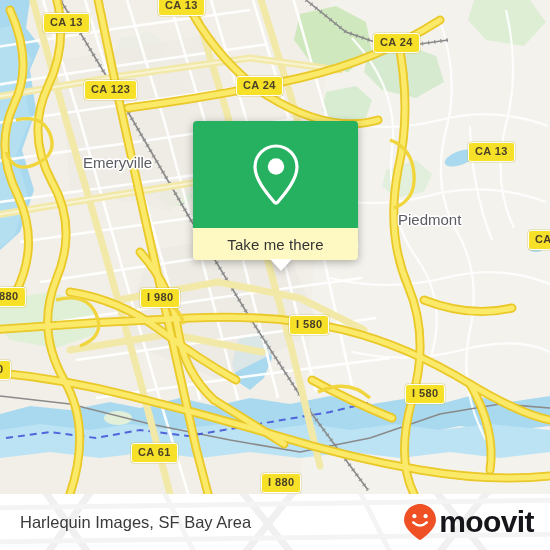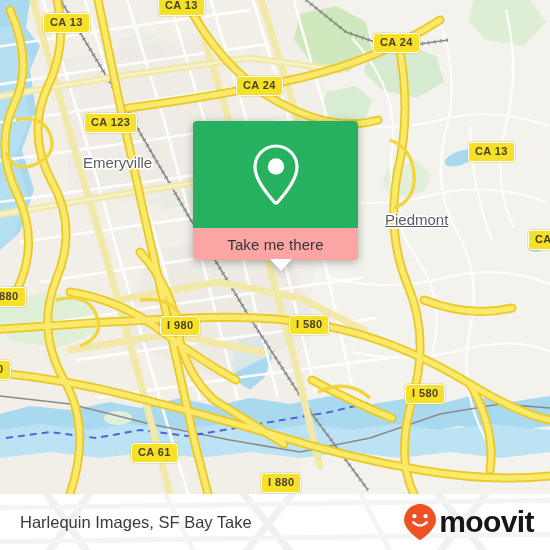--- a/index.html
+++ b/index.html
@@ -95,21 +95,21 @@
   #callout-green {
     height: 107px;
     background: #26b160;
     border-radius: 4px 4px 0 0;
     display: flex;
     align-items: center;
     justify-content: center;
   }
   #callout-white {
     height: 32px;
-    background: #fca5a5;
+    background: #fef9c3;
     border-radius: 0 0 4px 4px;
     display: flex;
     align-items: center;
     justify-content: center;
   }
   #callout-label {
     font-size: 15px;
     color: #343434;
     font-family: "Liberation Sans", sans-serif;
     letter-spacing: .1px;
@@ -326,31 +326,31 @@
           <path d="M56,300 q30,-8 40,14 q10,22 -16,32"></path>
           <path d="M140,300 q36,-4 44,24"></path>
           <path d="M390,140 q22,8 24,34 q2,26 -20,34"></path>
           <path d="M318,392 q30,-14 52,6"></path>
         </g>
 
       </g>
     </svg>
 
     <div class="place-label place-city" style="left:55px;  top:154px;">Emeryville</div>
-    <div class="place-label place-city" style="left:357px; top:211px;text-decoration:underline;">Piedmont</div>
+    <div class="place-label place-city" style="left:370px; top:211px;">Piedmont</div>
 
     <div class="shield" style="left:43px;  top:13px;">CA 13</div>
     <div class="shield" style="left:158px; top:-4px;">CA 13</div>
-    <div class="shield" style="left:84px;  top:80px;margin-top:33px;">CA 123</div>
+    <div class="shield" style="left:84px;  top:80px;">CA 123</div>
     <div class="shield" style="left:236px; top:76px;">CA 24</div>
     <div class="shield" style="left:373px; top:33px;">CA 24</div>
     <div class="shield" style="left:468px; top:142px;">CA 13</div>
     <div class="shield" style="left:528px; top:230px;">CA</div>
     <div class="shield" style="left:-8px;  top:287px;">880</div>
-    <div class="shield" style="left:160px; top:288px;margin-top:28px;">I 980</div>
+    <div class="shield" style="left:140px; top:288px;">I 980</div>
     <div class="shield" style="left:289px; top:315px;">I 580</div>
     <div class="shield" style="left:-10px; top:360px;">0</div>
     <div class="shield" style="left:405px; top:384px;">I 580</div>
     <div class="shield" style="left:131px; top:443px;">CA 61</div>
     <div class="shield" style="left:261px; top:473px;">I 880</div>
 
 
     <div id="callout">
       <div id="callout-green">
         <svg width="54" height="66" viewBox="0 0 54 66">
@@ -378,21 +378,21 @@
         <path d="M494,-10 L430,70"></path>
       </g>
       <g stroke="#f4f4f4" stroke-width="5" fill="none">
         <path d="M-10,14 L560,6"></path>
         <path d="M-10,48 L560,40"></path>
         <path d="M160,-10 L200,70"></path>
         <path d="M356,-10 L396,70"></path>
       </g>
     </svg>
 
-    <div id="footer-title">Harlequin Images, SF Bay Take</div>
+    <div id="footer-title">Harlequin Images, SF Bay Area</div>
 
     <div id="brand">
       <svg width="34" height="38" viewBox="0 0 34 38">
         <path d="M17 1 C8.2 1 1 8.2 1 17 C1 25.8 12.2 33.6 15.8 36.6 a2 2 0 0 0 2.4 0 C21.8 33.6 33 25.8 33 17 C33 8.2 25.8 1 17 1 Z" fill="#ef5125"></path>
         <circle cx="11.4" cy="13.2" r="2.1" fill="#ffffff"></circle>
         <circle cx="22.6" cy="13.2" r="2.1" fill="#ffffff"></circle>
         <path d="M10.2 19.4 q6.8 6.2 13.6 0" fill="none" stroke="#ffffff" stroke-width="2.4" stroke-linecap="round"></path>
       </svg>
       <span id="brand-name">moovit</span>
     </div>

